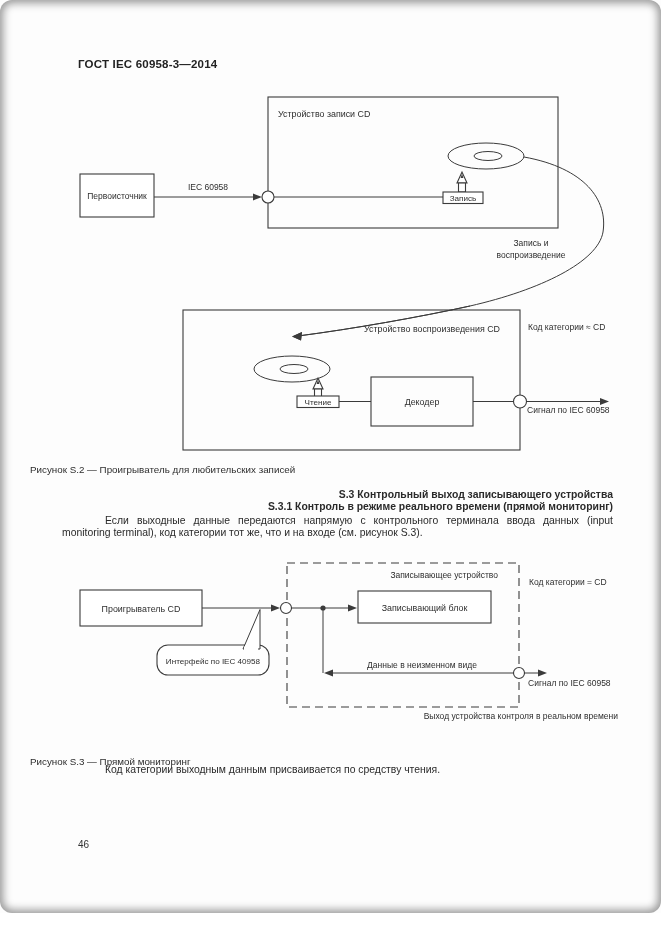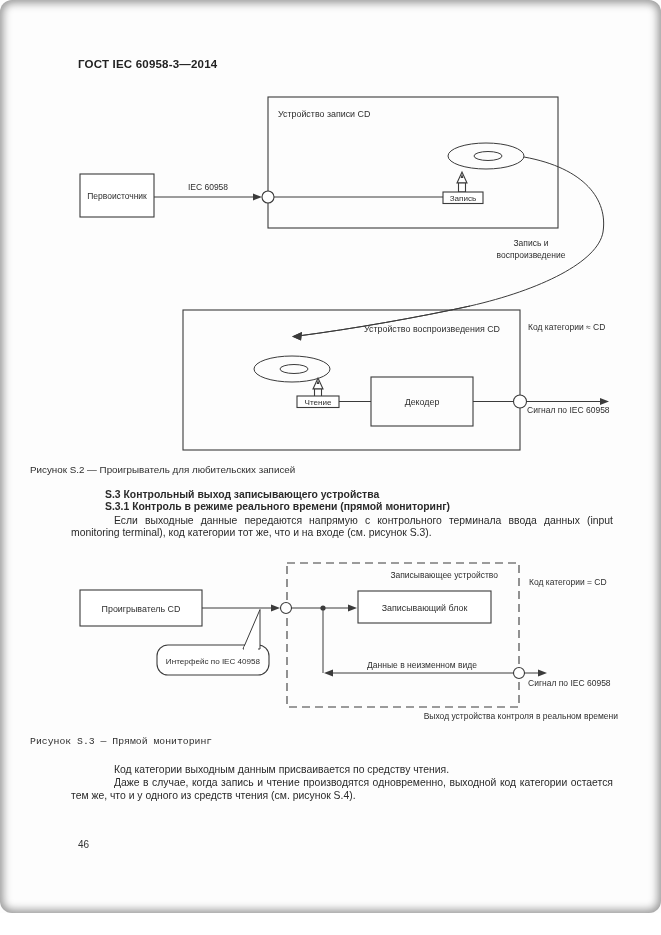--- a/index.html
+++ b/index.html
@@ -11,27 +11,27 @@
     position:absolute;inset:0;border-radius:12px;pointer-events:none;z-index:50;
     box-shadow:inset 0 0 9px 3px #969696;
   }
   .hdr{
     position:absolute;left:78px;top:58px;font-size:11.5px;font-weight:bold;
     letter-spacing:.2px;color:#222;
   }
   .pagenum{position:absolute;left:78px;top:839px;font-size:10px;color:#333;}
   .caption{position:absolute;left:30px;width:580px;text-align:left;font-size:9.8px;color:#2e2e2e;}
   .cap-s2{top:464px;}
-  .cap-s3{top:736px;font-family:Liberation Mono, monospace;}
+  .cap-s3{top:756px;}
   .textblock{position:absolute;left:62px;width:551px;font-size:10.4px;line-height:12.4px;color:#2a2a2a;}
   .tb-s3{top:489px;}
   .tb-s32{top:763px;}
-  .h-bold{font-weight:bold;margin:0 0 0 43px;padding:0;font-size:10.4px;}
+  .h-bold{font-weight:bold;margin:0 0 0 43px;padding:0;font-size:10.4px;text-align:right;}
   .h-gap{}
-  .para{margin:1px 0 0 9px;text-indent:43px;text-align:justify;}
+  .para{margin:1px 0 0 0;text-indent:43px;text-align:justify;}
   svg text{fill:#2e2e2e;}
   .t9{font-size:8.9px;}
   .t85{font-size:8.5px;}
   .t8{font-size:8.1px;}
   .ln{stroke:#3b3b3b;stroke-width:1;fill:none;}
   .ln12{stroke:#3b3b3b;stroke-width:1.1;fill:none;}
   .boxw{stroke:#3b3b3b;stroke-width:1.1;fill:#ffffff;}
   .ah{fill:#3b3b3b;stroke:none;}
 </style>
 </head>
@@ -152,19 +152,18 @@
   <div class="textblock tb-s3">
     <p class="h-bold">S.3 Контрольный выход записывающего устройства</p>
     <p class="h-bold h-gap">S.3.1 Контроль в режиме реального времени (прямой мониторинг)</p>
     <p class="para">Если выходные данные передаются напрямую с контрольного терминала ввода данных (input monitoring terminal), код категории тот же, что и на входе (см. рисунок S.3).</p>
   </div>
 
   <div class="caption cap-s3">Рисунок S.3 — Прямой мониторинг</div>
 
   <div class="textblock tb-s32">
     <p class="para">Код категории выходным данным присваивается по средству чтения.</p>
-    <p class="para">Даже в случае, когда запись и чтение производятся одновременно, выходной код категории остается тем же, что и у одного из средств чтения (см. рисунок S.4).</p>
   </div>
 
   <div class="pagenum">46</div>
 
   <div class="vignette"></div>
 </div>
 
 </body></html>

